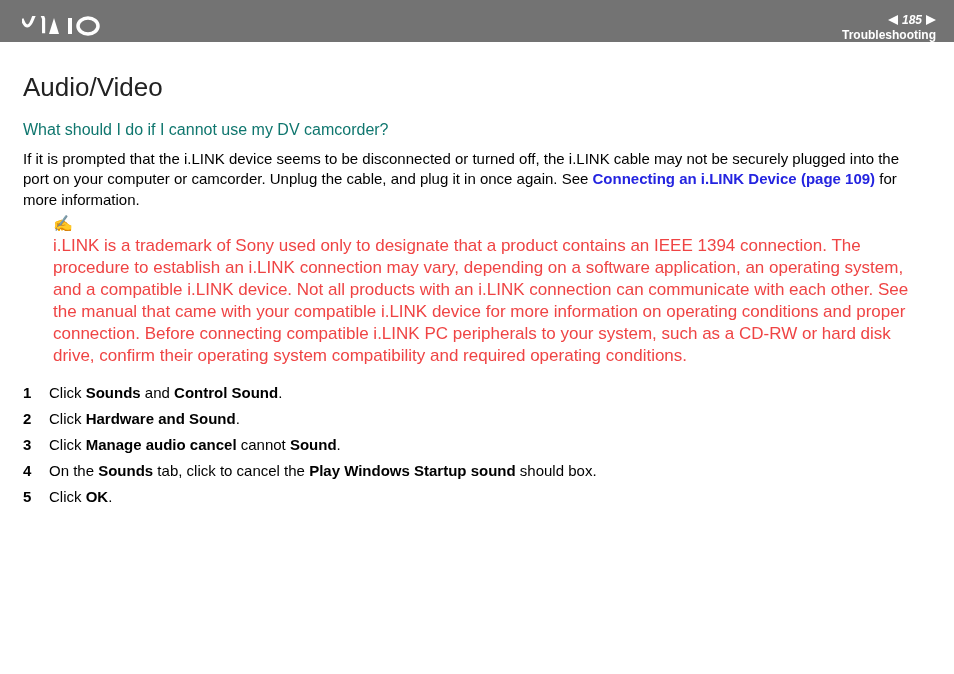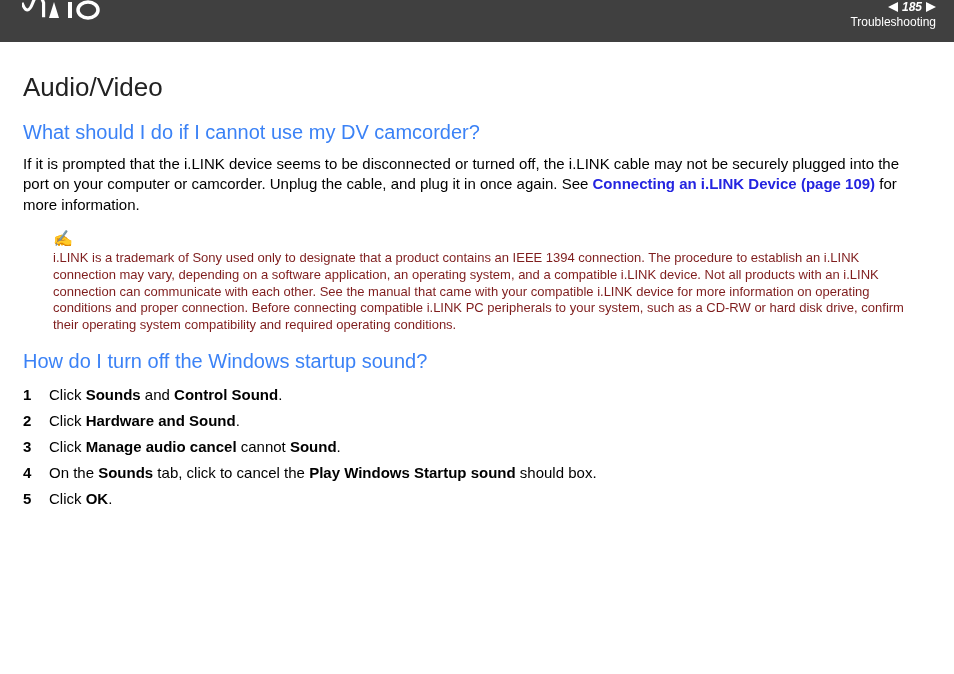--- a/index.html
+++ b/index.html
@@ -5,25 +5,25 @@
   * { box-sizing: border-box; margin: 0; padding: 0; }
   body {
     font-family: Arial, Helvetica, sans-serif;
     background: #fff;
     width: 954px;
     height: 674px;
     overflow: hidden;
     position: relative;
   }
   .header-bar {
-    background: #404040;
+    background: #737373;
     height: 42px;
     width: 100%;
     display: flex;
-    align-items: flex-start;
+    align-items: flex-end;
     justify-content: space-between;
     padding: 0 18px 0 22px;
     position: relative;
   }
   .vaio-logo {
     color: #fff;
     font-size: 22px;
     letter-spacing: 2px;
     font-weight: bold;
   }
@@ -42,59 +42,59 @@
   }
   .nav-arrow-left, .nav-arrow-right {
     width: 0; height: 0;
     border-top: 5px solid transparent;
     border-bottom: 5px solid transparent;
   }
   .nav-arrow-left { border-right: 10px solid #fff; }
   .nav-arrow-right { border-left: 10px solid #fff; }
   .section-label {
     font-size: 12px;
-    font-weight: normal;
+    font-weight: bold;
     margin-top: 1px;
   }
   .content {
     padding: 30px 36px 20px 23px;
   }
   h1 {
     font-size: 26px;
     font-weight: normal;
     color: #222;
     margin-bottom: 18px;
   }
   h2 {
-    font-size: 20px;
+    font-size: 16px;
     font-weight: normal;
-    color: #3b82f6;
+    color: #0f766e;
     margin-bottom: 10px;
     margin-top: 16px;
   }
   p.body {
     font-size: 15px;
     color: #000;
     line-height: 1.35;
-    margin-bottom: 14px;
+    margin-bottom: 4px;
   }
   .bold { font-weight: bold; }
   .link { color: #2424e0; font-weight: bold; }
   .note-block {
     margin-left: 30px;
     margin-bottom: 14px;
   }
   .note-icon {
     color: #2424e0;
     font-size: 16px;
     margin-bottom: 2px;
   }
   .note-text {
-    font-size: 13px;
-    color: #7f1d1d;
+    font-size: 17px;
+    color: #ef4444;
     line-height: 1.3;
     font-family: Arial, Helvetica, sans-serif;
   }
   .intro-line {
     font-size: 15px;
     margin-bottom: 10px;
   }
   ol.steps {
     list-style: none;
     counter-reset: step;
@@ -143,21 +143,20 @@
   <h2>What should I do if I cannot use my DV camcorder?</h2>
   <p class="body">
     <span>If it is prompted that the i.LINK device seems to be disconnected or turned off, the i.LINK cable may not be securely plugged into the port on your computer or camcorder. Unplug the cable, and plug it in once again. See </span><span class="link">Connecting an i.LINK Device (page 109)</span><span> for more information.</span>
   </p>
 
   <div class="note-block">
     <div class="note-icon">✍</div>
     <div class="note-text">i.LINK is a trademark of Sony used only to designate that a product contains an IEEE 1394 connection. The procedure to establish an i.LINK connection may vary, depending on a software application, an operating system, and a compatible i.LINK device. Not all products with an i.LINK connection can communicate with each other. See the manual that came with your compatible i.LINK device for more information on operating conditions and proper connection. Before connecting compatible i.LINK PC peripherals to your system, such as a CD-RW or hard disk drive, confirm their operating system compatibility and required operating conditions.</div>
   </div>
 
-  <h2>How do I turn off the Windows startup sound?</h2>
 
   <ol class="steps">
     <li><span>Click </span><span class="bold">Sounds</span><span> and </span><span class="bold">Control Sound</span><span>.</span></li>
     <li><span>Click </span><span class="bold">Hardware and Sound</span><span>.</span></li>
     <li><span>Click </span><span class="bold">Manage audio cancel</span><span> cannot </span><span class="bold">Sound</span><span>.</span></li>
     <li><span>On the </span><span class="bold">Sounds</span><span> tab, click to cancel the </span><span class="bold">Play Windows Startup sound</span><span> should box.</span></li>
     <li><span>Click </span><span class="bold">OK</span><span>.</span></li>
   </ol>
 </div>
 

